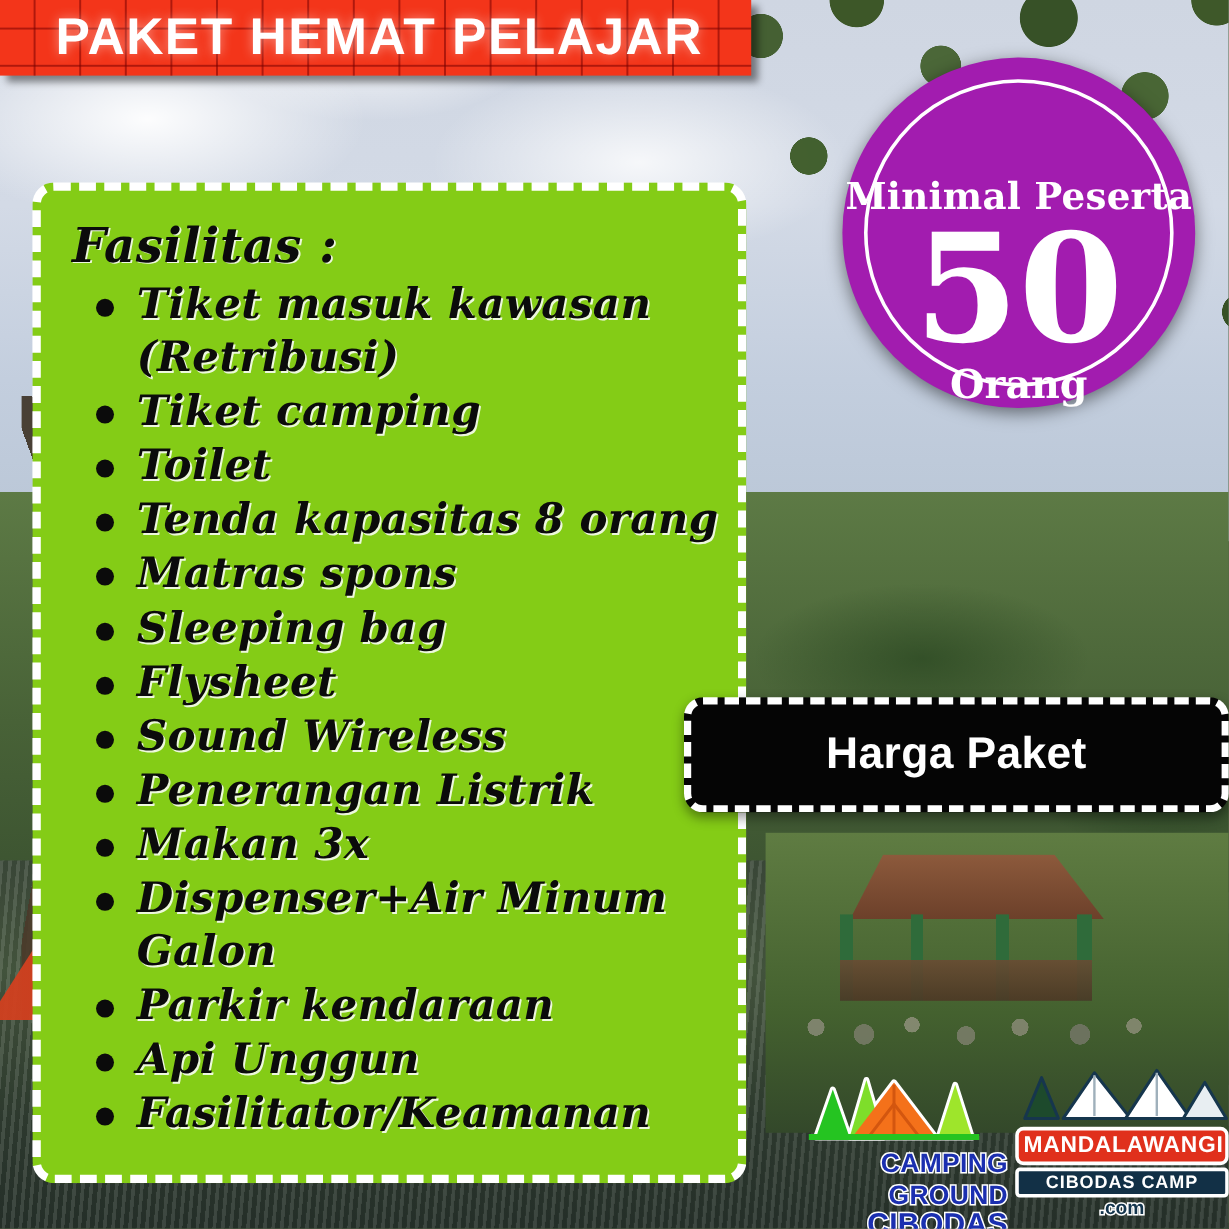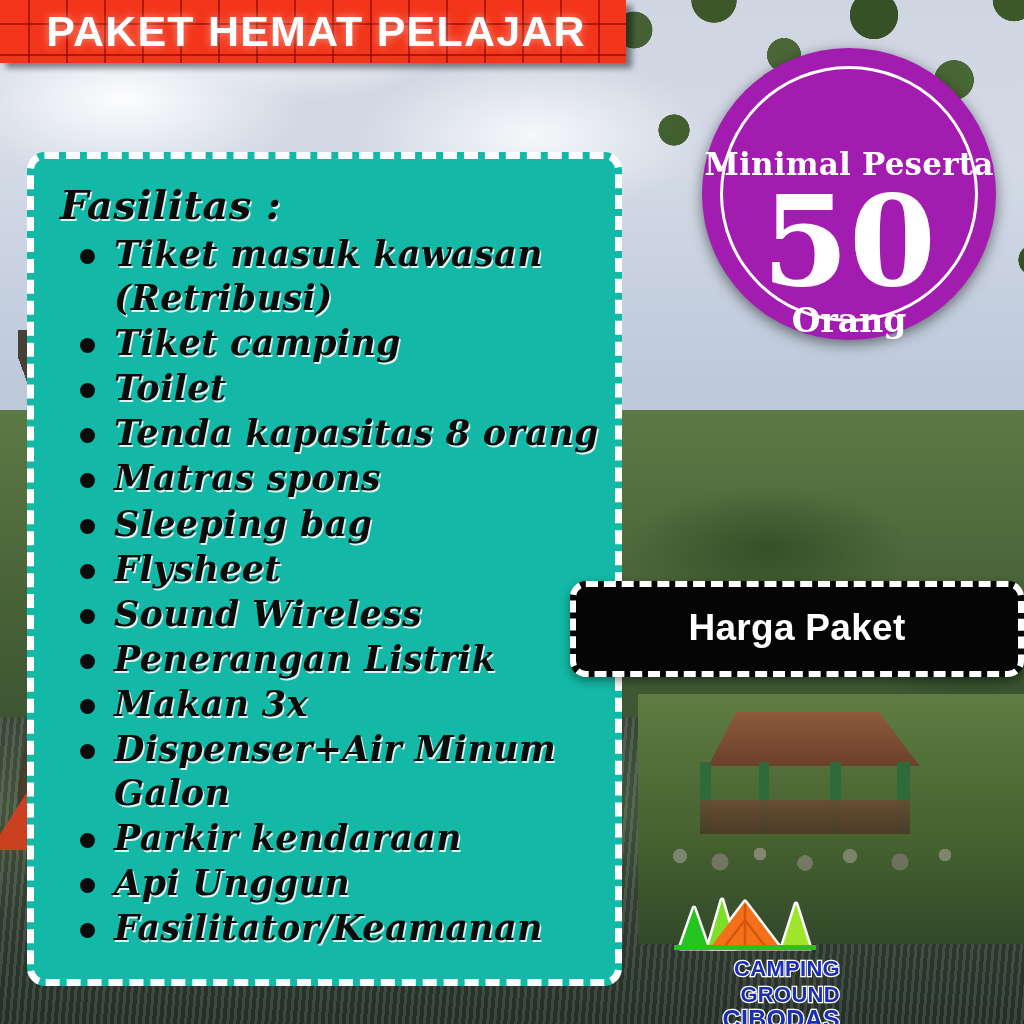--- a/index.html
+++ b/index.html
@@ -126,21 +126,21 @@
     text-align:center; color:#0c0c0c;
     font-size:40px; font-weight:bold; font-style:italic;
     font-family:"DejaVu Serif", serif;
     letter-spacing:.5px;
     text-shadow:0 0 6px rgba(255,255,255,.55);
   }
 
   
   .panel{
     position:absolute; left:27px; top:152px; width:595px; height:834px;
-    background:#14b8a6;
+    background:#84cc16;
     border:7px dashed #ffffff;
     border-radius:18px;
     padding:22px 16px 10px 22px;
   }
   .panel-heading{
     color:#0b0b0b; font-size:40px; font-weight:bold;
     font-family:"DejaVu Serif", serif; font-style:italic;
     letter-spacing:.5px; margin:0 0 4px 4px;
     text-shadow:1.5px 1.5px 0 rgba(255,255,255,.85);
   }
@@ -297,16 +297,30 @@
         <path d="M132 58 L146 14 L160 58 Z" fill="#9ee52b"></path>
         <path d="M60 58 L95 12 L130 58 Z" fill="#f4711a"></path>
         <path d="M95 14 L95 56" stroke="#d3560f" stroke-width="2.5"></path>
         <path d="M75 56 L95 30 L115 56" stroke="#d3560f" stroke-width="2.5" fill="none"></path>
         <rect x="24" y="55" width="142" height="5" fill="#25c421"></rect>
       </svg>
       <div class="cgc-title">CAMPING GROUND</div>
       <div class="cgc-sub">CIBODAS</div>
     </div>
 
+    <div class="logo logo-mdw">
+      <svg viewBox="0 0 178 46" width="178" height="46">
+        <g stroke="#16364d" stroke-width="2.5" stroke-linejoin="round">
+          <path d="M8 44 L22 10 L36 44 Z" fill="#1d4a2c"></path>
+          <path d="M40 44 L66 6 L96 44 Z" fill="#ffffff"></path>
+          <path d="M92 44 L118 4 L146 44 Z" fill="#ffffff"></path>
+          <path d="M140 44 L158 14 L176 44 Z" fill="#e8eef2"></path>
+        </g>
+        <path d="M66 8 L66 42 M118 6 L118 42" stroke="#9fb0bb" stroke-width="2"></path>
+      </svg>
+      <div class="mdw-band">MANDALAWANGI</div>
+      <div class="mdw-ribbon">CIBODAS CAMP</div>
+      <div class="mdw-dotcom">.com</div>
+    </div>
 
   </div>
 
 </div>
 
 </body></html>

